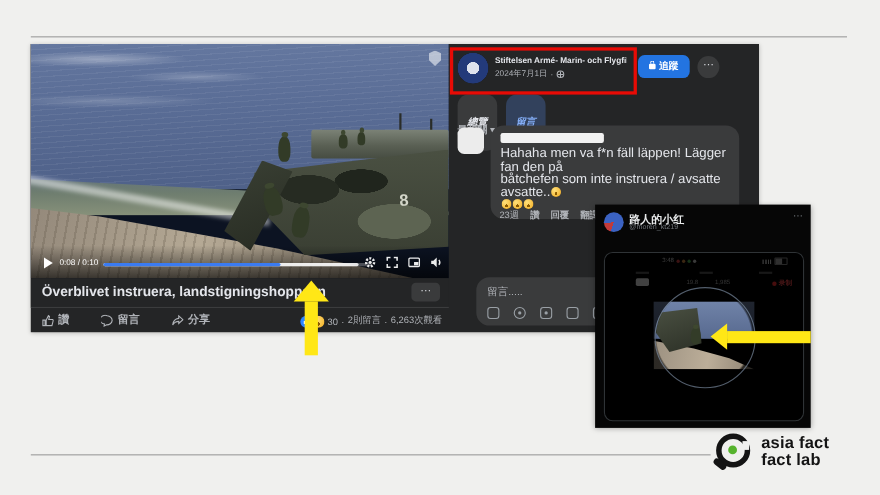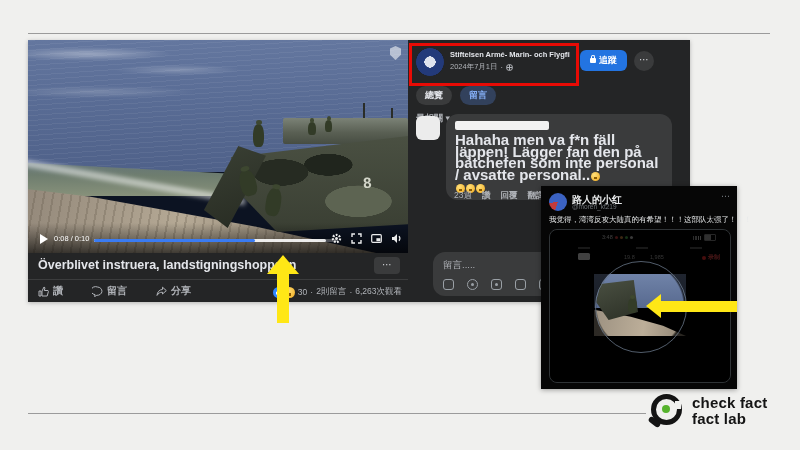--- a/index.html
+++ b/index.html
@@ -68,28 +68,28 @@
   .cm{position:absolute;left:380px;top:0;width:282px;height:262px;}
   .redbox{position:absolute;left:1px;top:3px;width:164px;height:37px;border:3px solid #e80b05;z-index:3;}
   .pavatar{position:absolute;left:8px;top:8px;width:28px;height:28px;border-radius:50%;background:radial-gradient(circle at 50% 50%,#dfe3ee 0 28%,#233a7a 29% 70%,#0f1d45 71%);}
   .pname{position:absolute;left:42px;top:10px;width:120px;font-size:7.5px;font-weight:bold;color:#e4e6eb;white-space:nowrap;overflow:hidden;}
   .pdate{position:absolute;left:42px;top:22px;font-size:7.5px;color:#b0b3b8;display:flex;align-items:center;gap:3px;}
   .globe{width:7px;height:7px;border-radius:50%;border:1px solid #b0b3b8;box-sizing:border-box;background:linear-gradient(90deg,transparent 45%,#b0b3b8 45% 55%,transparent 55%),linear-gradient(0deg,transparent 45%,#b0b3b8 45% 55%,transparent 55%);display:inline-block;}
   .follow{position:absolute;left:172px;top:10px;width:47px;height:21px;background:#2374e1;border:none;border-radius:6px;color:#fff;font-size:9px;font-weight:bold;display:flex;align-items:center;justify-content:center;gap:3px;font-family:inherit;}
   .lock{width:6px;height:5px;background:#fff;border-radius:1px;position:relative;display:inline-block;}
   .lock:before{content:"";position:absolute;left:1px;top:-3px;width:4px;height:3px;border:1px solid #fff;border-bottom:none;border-radius:3px 3px 0 0;box-sizing:border-box;}
   .more-circle{position:absolute;left:226px;top:11px;width:20px;height:20px;border-radius:50%;background:#3a3b3c;color:#d3d5d9;font-size:10px;text-align:center;line-height:18px;}
-  .tab{position:absolute;top:46px;height:19px;border-radius:10px;font-size:9px;font-weight:bold;display:flex;align-items:center;justify-content:center;padding:0 9px;}
+  .tab{position:absolute;top:46px;height:19px;border-radius:10px;font-size:9px;font-weight:bold;display:flex;align-items:center;justify-content:center;padding:16px 9px;font-style:italic;}
   .tab0{left:8px;background:#3a3b3c;color:#e4e6eb;}
   .tab1{left:52px;background:#32415c;color:#84aef6;}
   .sort{position:absolute;left:8px;top:72px;font-size:9px;font-weight:bold;color:#b0b3b8;}
   .cavatar{position:absolute;left:8px;top:76px;width:24px;height:24px;border-radius:6px;background:#ececec;}
   .bubble{position:absolute;left:38px;top:74px;width:226px;background:#3a3b3c;border-radius:12px;padding:7px 9px;box-sizing:border-box;}
   .nameblur{width:94px;height:9px;background:#f2f2f2;border-radius:2px;margin-bottom:4px;}
-  .ctext{font-size:15px;line-height:11.5px;color:#e4e6eb;font-weight:bold;}
+  .ctext{font-size:12px;line-height:11.5px;color:#e4e6eb;}
   .emo{width:9px;height:9px;border-radius:50%;display:inline-block;vertical-align:-1px;margin-left:1px;background:radial-gradient(circle at 50% 68%,#8a5a00 16%,transparent 17%),radial-gradient(circle at 35% 32%,#ffe07a,#f2a91c);}
   .cmeta{position:absolute;left:46px;top:150px;display:flex;gap:10px;font-size:8.5px;color:#b0b3b8;}
   .cmeta b{font-weight:bold;color:#b0b3b8;}
   .composer{position:absolute;left:25px;top:212px;width:247px;height:44px;background:#3a3b3c;border-radius:12px;padding:7px 10px;box-sizing:border-box;}
   .chint{font-size:9.5px;color:#b0b3b8;}
   .cicons{display:flex;gap:13px;margin-top:7px;color:#9aa0a6;}
   .ci{width:11px;height:11px;border:1.2px solid #9aa0a6;border-radius:3px;box-sizing:border-box;position:relative;}
   .ci.round{border-radius:50%;}
   .ci.dot:after{content:"";position:absolute;left:3px;top:3px;width:3px;height:3px;border-radius:50%;background:#9aa0a6;}
 
@@ -259,21 +259,21 @@
     <div class="sort">
       <span>最相關</span>
       <span>▾</span>
     </div>
 
     <div class="cavatar"></div>
     <div class="bubble">
       <div class="nameblur"></div>
       <div class="ctext">
         <span>Hahaha men va f*n fäll läppen! Lägger fan den på</span><br>
-        <span>båtchefen som inte personal / avsatte personal..</span><span class="emo"></span><br>
+        <span>båtchefen som inte instruera / avsatte avsatte..</span><span class="emo"></span><br>
         <span class="emo"></span><span class="emo"></span><span class="emo"></span>
       </div>
     </div>
     <div class="cmeta">
       <span>23週</span>
       <b>讚</b>
       <b>回覆</b>
       <b>翻譯年糕</b>
     </div>
 
@@ -293,21 +293,20 @@
     <div class="head"></div>
     <div class="shaft"></div>
   </div>
 </div>
 
 <div class="tw">
   <div class="tavatar"></div>
   <div class="tname">路人的小红</div>
   <div class="thandle">@moren_kt219</div>
   <div class="tmore">⋯</div>
-  <div class="ttext">我觉得，湾湾反攻大陆真的有希望！！！这部队太强了！！！</div>
 
   <div class="tvideo">
     <div class="tvin">
       <div class="tstatus">
         <span>3:48</span>
         <span class="dotc" style="background:#d34040;"></span>
         <span class="dotc" style="background:#d38a40;"></span>
         <span class="dotc" style="background:#4fae52;"></span>
         <span class="dotc" style="background:#cccccc;"></span>
       </div>
@@ -344,16 +343,16 @@
 </div>
 
 <div class="logo">
   <div class="glass">
     <div class="ring"></div>
     <div class="notch"></div>
     <div class="gdot" id="gdot" style="background: rgb(86, 179, 45);"></div>
     <div class="handle"></div>
   </div>
   <div class="ltext">
-    <div>check fact</div>
+    <div>asia fact</div>
     <div>fact lab</div>
   </div>
 </div>
 
 </body></html>

